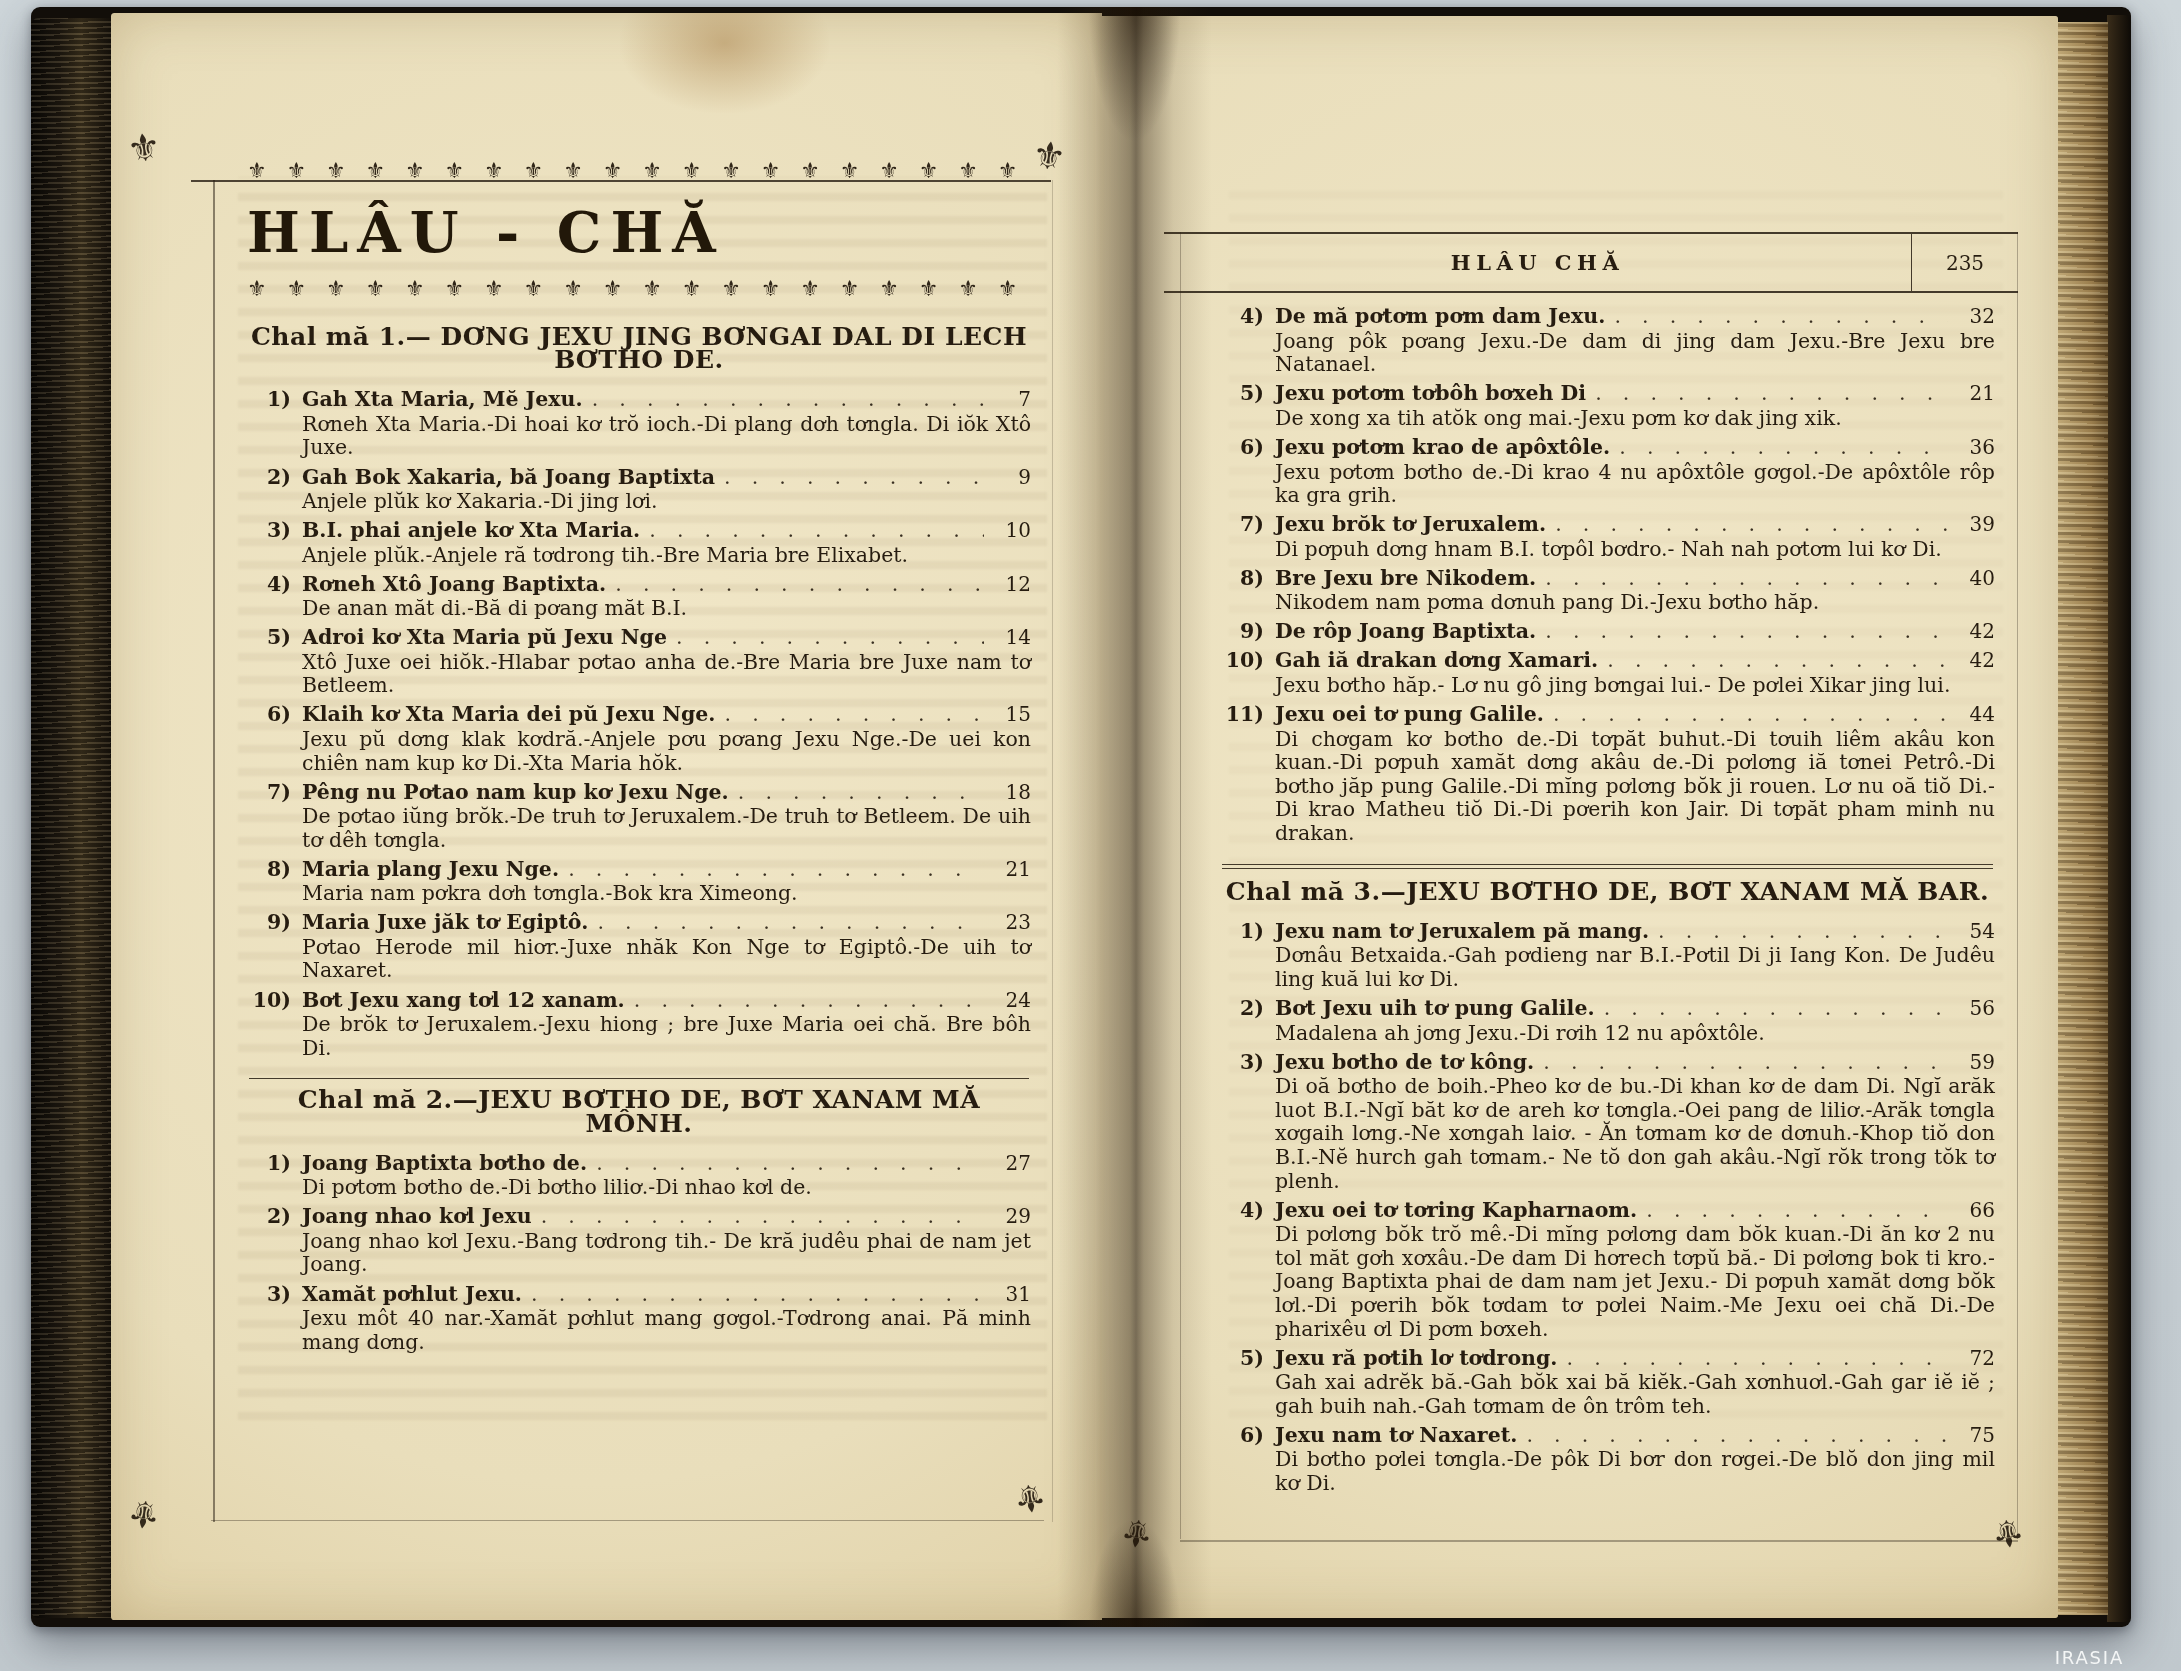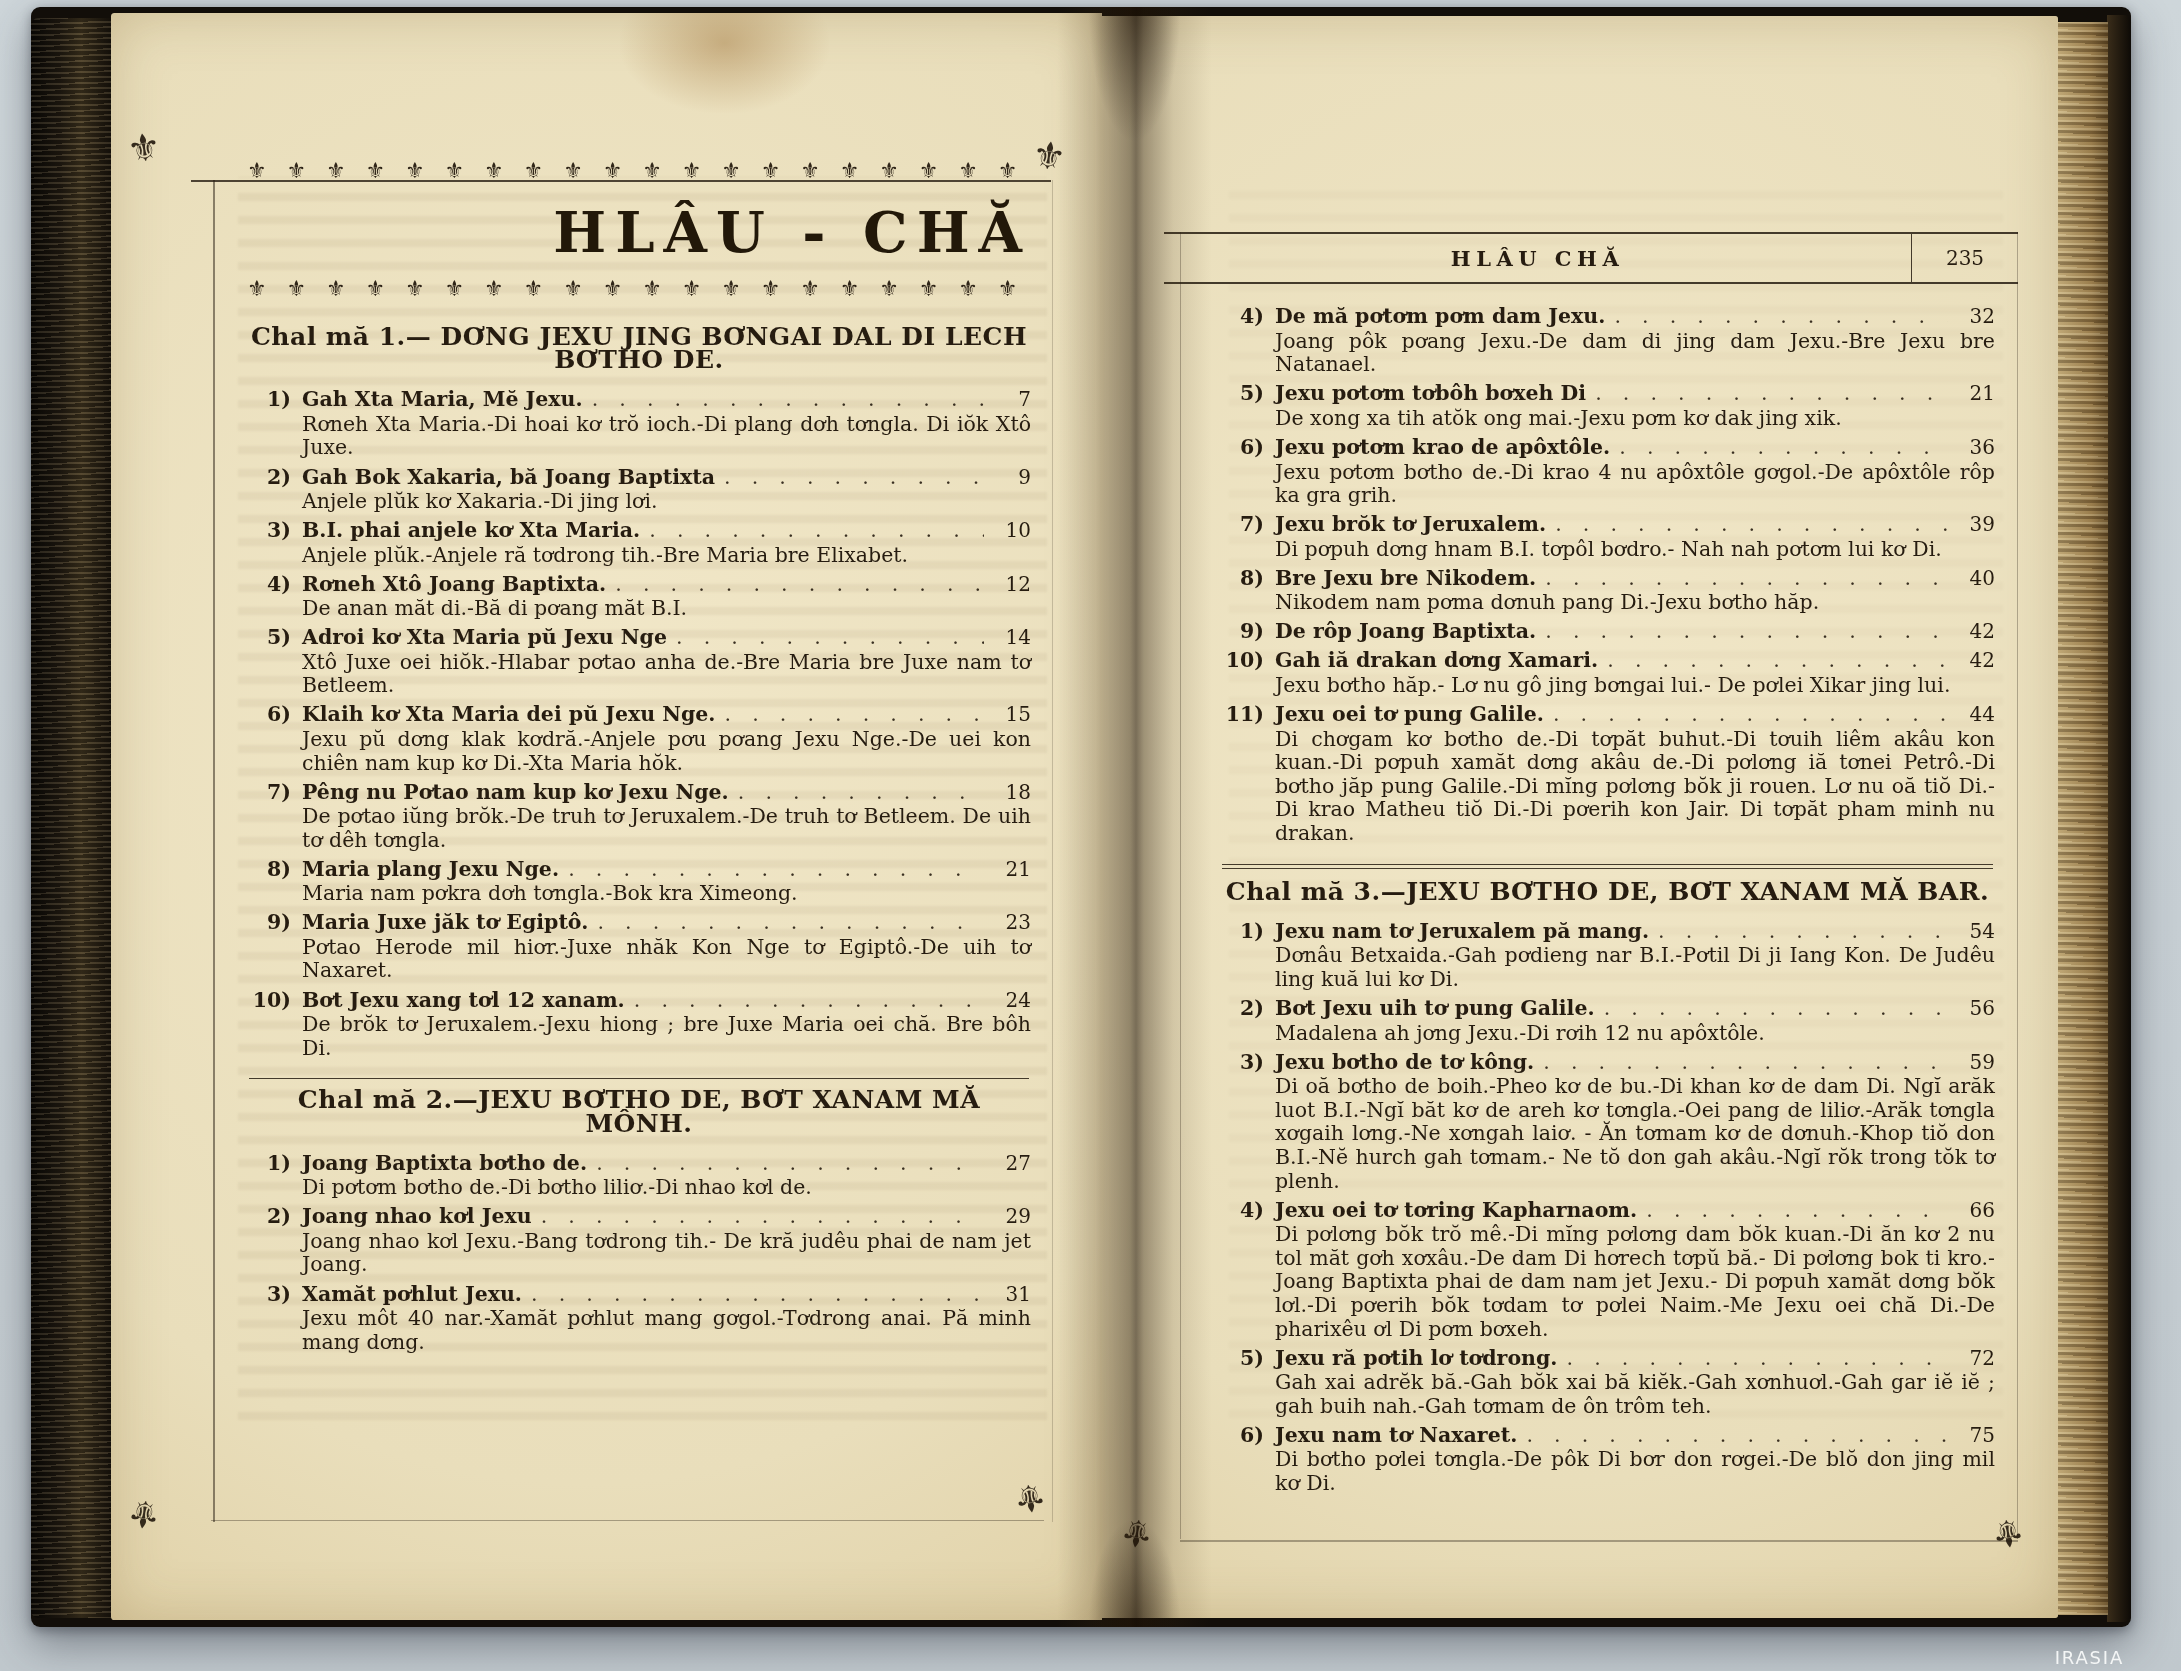--- a/index.html
+++ b/index.html
@@ -88,25 +88,25 @@
   .page-right .v-left{left:78px;top:216px;height:1307px;opacity:.3;width:1.4px;}
   .page-right .v-right{right:40px;top:216px;height:1307px;opacity:.3;width:1.4px;}
   .content-left{position:absolute;left:136px;width:784px;top:145px;}
   .content-right{position:absolute;left:118px;width:775px;top:289px;}
   .orn-row{
     text-align:center;font-family:"DejaVu Sans",sans-serif;font-size:22px;
     letter-spacing:6.4px;color:var(--ink);opacity:.95;margin-bottom:3.6px;white-space:nowrap;overflow:hidden;
   }
   .orn-row.second{margin:5.5px 0 23.6px;}
   .book-title{
-    text-align:right;font-size:56px;font-weight:700;letter-spacing:9px;
+    text-align:left;font-size:56px;font-weight:700;letter-spacing:9px;
     margin:16.4px 0 11px;color:#221809;
   }
   .band{
-    position:absolute;left:62px;right:40px;top:216px;height:52px;
+    position:absolute;left:62px;right:40px;top:216px;height:61px;
     border-top:2.7px solid var(--ink-soft);border-bottom:2.7px solid var(--ink-soft);
     display:flex;align-items:stretch;color:var(--ink);
   }
   .band-title{flex:1;display:flex;align-items:center;justify-content:center;font-weight:700;font-size:21px;letter-spacing:5.5px;}
   .band-num{width:107px;border-left:1.8px solid var(--ink-soft);display:flex;align-items:center;justify-content:center;font-size:20px;}
   .toc{font-size:20.5px;line-height:23.6px;color:var(--ink);}
   .chap{text-align:center;font-weight:700;font-size:25px;letter-spacing:0.5px;margin:7.3px 0 16.4px;}
   .rule{margin:18px 1.8px 9px;}
   .rule.single{border-top:1.8px solid var(--ink-soft);}
   .rule.double{height:5.5px;border-top:1.8px solid var(--ink-soft);border-bottom:1.8px solid var(--ink-soft);margin-bottom:11px;}

